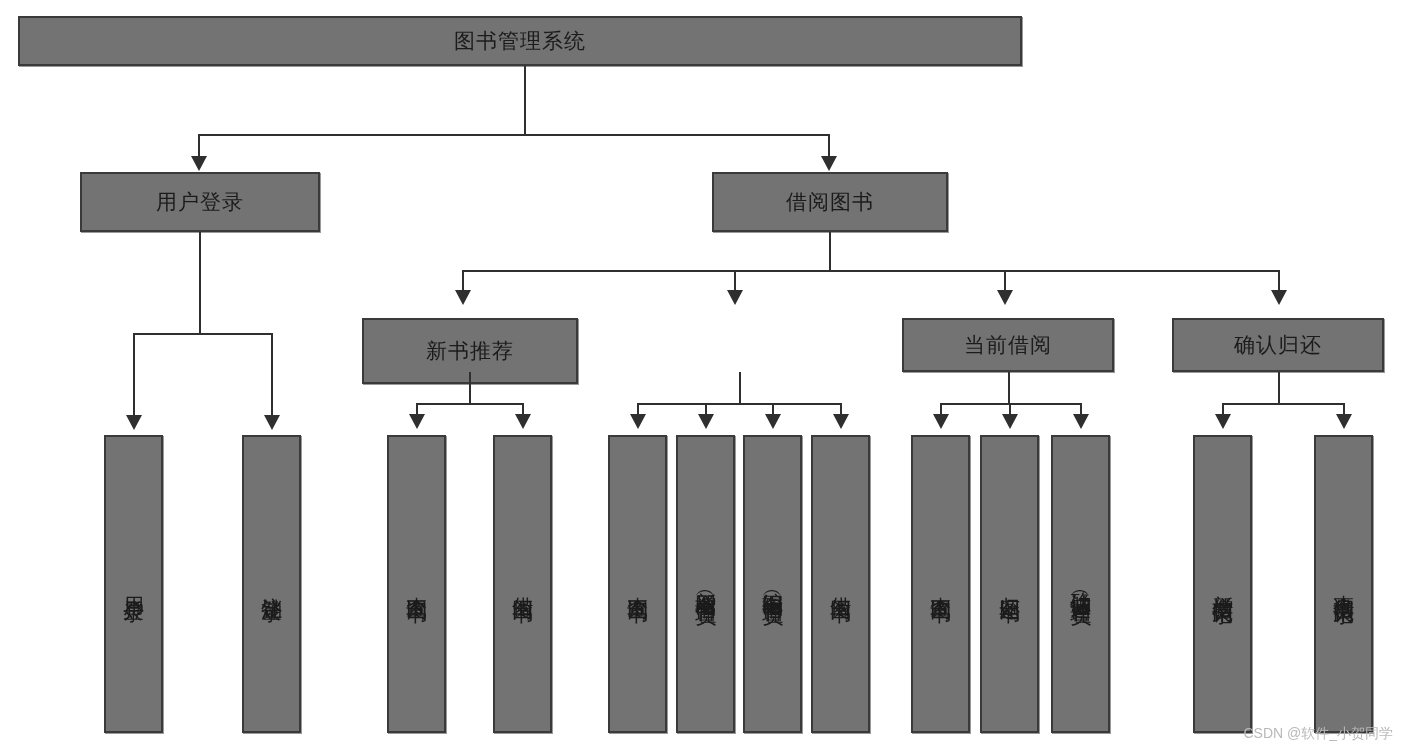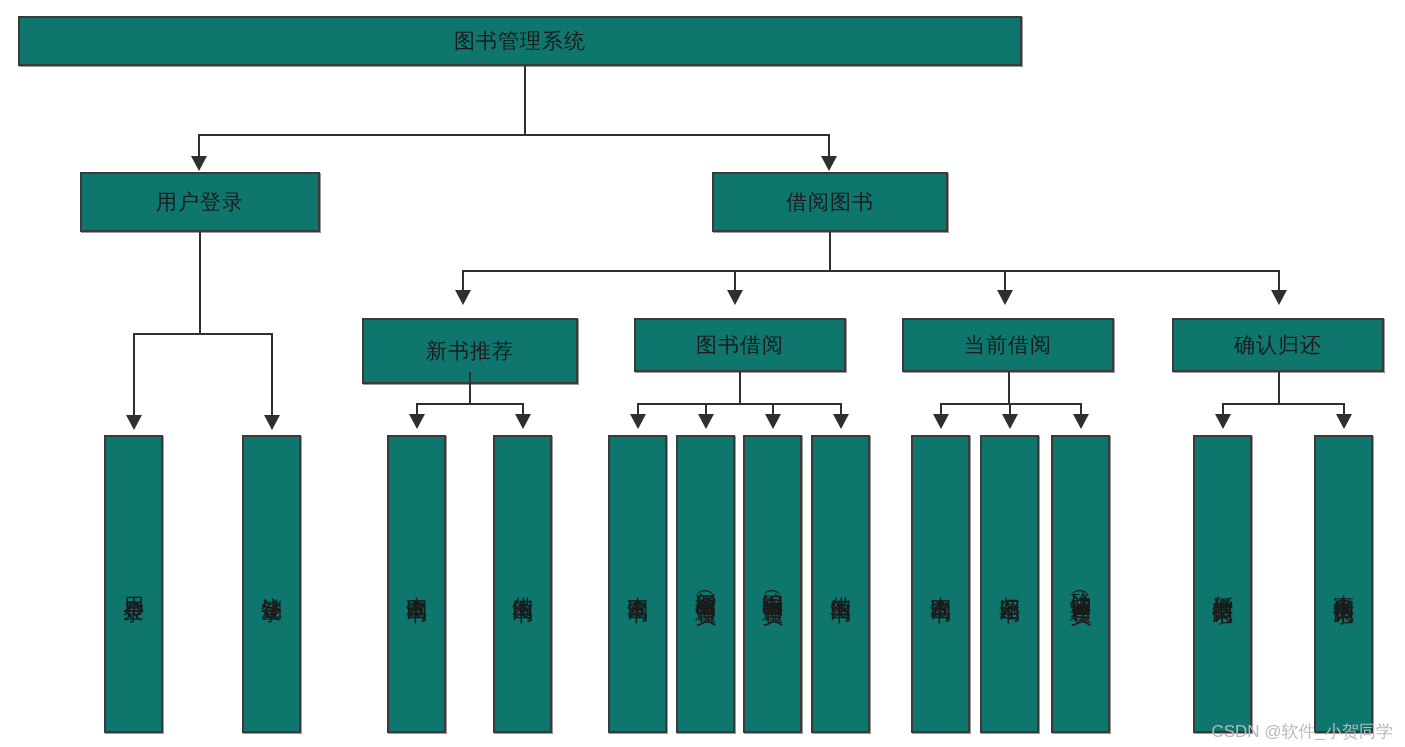--- a/index.html
+++ b/index.html
@@ -15,21 +15,21 @@
     position: relative;
     width: 1405px;
     height: 747px;
     background: #ffffff;
     overflow: hidden;
   }
   
   .node {
     position: absolute;
     box-sizing: border-box;
-    background: #0f766e;
+    background: #737373;
     border: 2px solid #3a3a3a;
     box-shadow: 1px 1px 0 0 #9a9a9a;
     display: flex;
     align-items: center;
     justify-content: center;
     color: #1b1b1b;
     text-align: center;
   }
   .node.h {                       
     font-size: 21px;
@@ -63,21 +63,21 @@
     height: 0;
     border-left: 8px solid transparent;
     border-right: 8px solid transparent;
     border-top: 15px solid #2f2f2f;
   }
   
   #watermark {
     position: absolute;
     right: 12px;
     bottom: 4px;
-    font-size: 17px;
+    font-size: 14px;
     color: #b9b9b9;
     white-space: nowrap;
     font-family: "Liberation Sans", "DejaVu Sans", sans-serif;
   }
 </style>
 </head>
 <body>
 
 <div id="canvas">
 
@@ -115,23 +115,20 @@
   <div class="edge vline" style="left:734px; top:270px; height:22px;"></div>
   <div class="arrow" style="left:727px; top:290px;"></div>
   <div class="edge vline" style="left:1004px; top:270px; height:22px;"></div>
   <div class="arrow" style="left:997px; top:290px;"></div>
   <div class="edge vline" style="left:1278px; top:270px; height:22px;"></div>
   <div class="arrow" style="left:1271px; top:290px;"></div>
 
   <div class="node h" style="left:362px; top:318px; width:216px; height:66px;">
     <span>新书推荐</span>
   </div>
-  <div class="node h" style="left:634px; top:318px; width:212px; height:54px;">
-    <span>图书借阅</span>
-  </div>
   <div class="node h" style="left:902px; top:318px; width:212px; height:54px;justify-content:center;">
     <span>当前借阅</span>
   </div>
   <div class="node h" style="left:1172px; top:318px; width:212px; height:54px;">
     <span>确认归还</span>
   </div>
 
   <div class="edge vline" style="left:469px; top:372px; height:32px;"></div>
   <div class="edge hline" style="left:416px; top:403px; width:108px;"></div>
   <div class="edge vline" style="left:416px; top:403px; height:14px;"></div>

